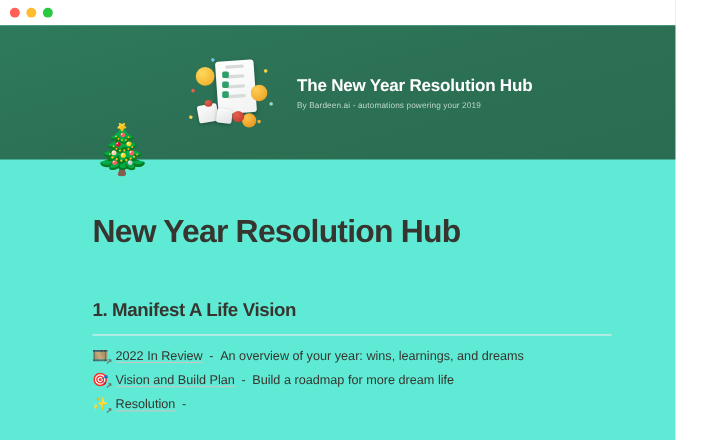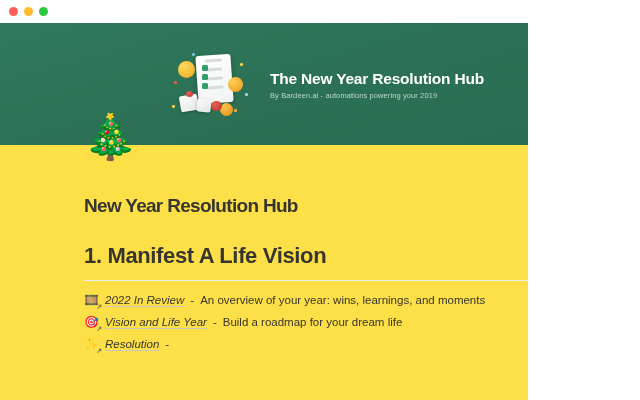--- a/index.html
+++ b/index.html
@@ -12,23 +12,23 @@
     height: 400px;
     overflow: hidden;
     font-family: "Liberation Sans", sans-serif;
     color: #37352F;
     -webkit-font-smoothing: antialiased;
   }
 
   
   .window {
     position: relative;
-    width: 528px;
+    width: 614px;
     height: 400px;
-    background: #fde047;
+    background: #5eead4;
     overflow: hidden;
   }
   .titlebar {
     position: absolute;
     top: 0; left: 0;
     width: 640px;
     height: 23px;
     background: #ffffff;
     display: flex;
     align-items: center;
@@ -177,29 +177,29 @@
   
   .page-body {
     position: absolute;
     top: 145px; left: 0;
     width: 640px;
     padding: 0 84px;
     box-sizing: border-box;
   }
   .page-title {
     margin: 50px 0 0 0;
-    font-size: 19px;
+    font-size: 29px;
     font-weight: bold;
     letter-spacing: -0.7px;
     color: #37352F;
     line-height: 1.15;
   }
   .section-heading {
-    margin: 26px 0 0 0;
-    font-size: 22px;
+    margin: 44px 0 0 0;
+    font-size: 17px;
     font-weight: bold;
     letter-spacing: -0.35px;
     color: #37352F;
     line-height: 1.2;
   }
   .divider {
     margin: 11px 0 0 0;
     width: 472px;
     height: 1px;
     background: #EDEDEC;
@@ -239,21 +239,20 @@
     font-weight: bold;
   }
   .row-link {
     text-decoration: underline;
     text-decoration-color: #C9C8C5;
     text-underline-offset: 2px;
     color: #37352F;
     font-weight: normal;
     cursor: pointer;
     white-space: nowrap;
-    font-style: italic;
   }
   .row-desc {
     color: #37352F;
     white-space: nowrap;
   }
 </style>
 </head>
 <body>
 
 <div class="window">
@@ -309,31 +308,31 @@
 
     <ul class="link-list">
 
       <li class="link-row">
         <span class="row-icon">
           <span>🎞️</span>
           <span class="arrow-badge">↗</span>
         </span>
         <span class="row-link">2022 In Review</span>
         <span class="row-desc">-</span>
-        <span class="row-desc">An overview of your year: wins, learnings, and moments</span>
+        <span class="row-desc">An overview of your year: wins, learnings, and dreams</span>
       </li>
 
       <li class="link-row">
         <span class="row-icon">
           <span>🎯</span>
           <span class="arrow-badge">↗</span>
         </span>
-        <span class="row-link">Vision and Life Year</span>
+        <span class="row-link">Vision and Build Plan</span>
         <span class="row-desc">-</span>
-        <span class="row-desc">Build a roadmap for your dream life</span>
+        <span class="row-desc">Build a roadmap for more dream life</span>
       </li>
 
       <li class="link-row">
         <span class="row-icon">
           <span>✨</span>
           <span class="arrow-badge">↗</span>
         </span>
         <span class="row-link">Resolution</span>
         <span class="row-desc">-</span>
       </li>

